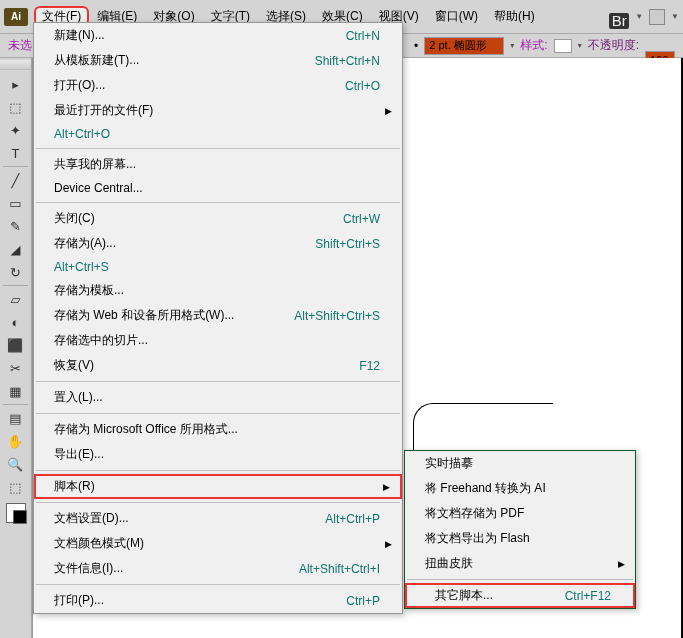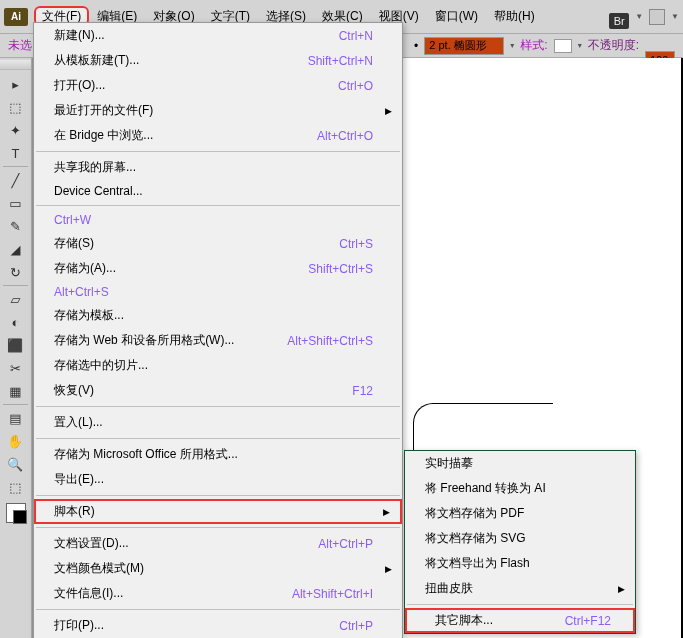--- a/index.html
+++ b/index.html
@@ -3,21 +3,21 @@
 <meta charset="utf-8">
 <style>
   * { box-sizing: border-box; margin: 0; padding: 0; }
   body { font-family: "Microsoft YaHei", Tahoma, sans-serif; font-size: 12px; background: #fff; width: 683px; height: 638px; overflow: hidden; position: relative; }
   
   .menubar { background: #d4d4d4; height: 34px; display: flex; align-items: center; padding: 0 4px; border-bottom: 1px solid #aaa; }
   .app-icon { width: 24px; height: 18px; background: #5a4a1a; color: #fff; display: inline-flex; align-items: center; justify-content: center; font-size: 10px; font-weight: bold; border-radius: 2px; margin-right: 6px; }
   .menu-item { padding: 3px 8px; cursor: pointer; border-radius: 6px; }
   .menu-item.active { border: 2px solid #e33; background: #eee; padding: 1px 6px; }
   .menubar-right { margin-left: auto; display: flex; align-items: center; gap: 6px; }
-  .br-icon { width: 20px; height: 16px; background: #333; color: #eee; font-size: 11px; display: inline-flex; align-items: center; justify-content: center; border-radius: 2px; margin-top: 8px; }
+  .br-icon { width: 20px; height: 16px; background: #333; color: #eee; font-size: 15px; display: inline-flex; align-items: center; justify-content: center; border-radius: 2px; margin-top: 8px; }
   .grid-icon { width: 16px; height: 16px; border: 1px solid #888; display: inline-block; background: linear-gradient(#ccc 50%, #ccc 50%); }
   .dd-arrow { font-size: 8px; color: #555; }
   
   .toolbar { background: #d4d4d4; height: 24px; display: flex; align-items: center; padding: 0 8px; border-bottom: 1px solid #aaa; gap: 6px; }
   .toolbar-label { color: #a21caf; }
   .toolbar-input { background: #c2410c; border: 1px solid #999; padding: 1px 4px; height: 18px; font-size: 11px; }
   .opacity-label { color: #701a75; }
   .swatch { width: 18px; height: 14px; border: 1px solid #999; background: #fff; display: inline-block; }
   
   .main { display: flex; height: calc(100% - 46px); }
@@ -25,23 +25,23 @@
   .tool-group-bar { height: 10px; background: linear-gradient(#e8e8e8,#ccc); border-bottom: 1px solid #bbb; margin-bottom: 2px; }
   .tool-btn { width: 24px; height: 22px; margin: 1px auto; display: flex; align-items: center; justify-content: center; font-size: 13px; color: #333; cursor: pointer; border-radius: 2px; }
   .tool-sep { height: 1px; background: #aaa; margin: 2px 3px; }
   .color-swatch { width: 20px; height: 20px; border: 1px solid #666; background: #fff; margin: 4px auto; position: relative; }
   .color-swatch2 { position: absolute; top: 6px; left: 6px; width: 14px; height: 14px; border: 1px solid #666; background: #000; }
   
   .canvas-area { flex: 1; background: #fff; border-left: 1px solid #999; position: relative; border-right: 2px solid #000; border-bottom: 2px solid #000; }
   .shape { position: absolute; top: 345px; left: 380px; width: 140px; height: 90px; border: 1.5px solid #000; border-top-left-radius: 20px; border-right: none; border-bottom: none; }
   
   .dropdown { position: absolute; top: 22px; left: 33px; width: 370px; background: #f0f0f0; border: 1px solid #979797; box-shadow: 2px 2px 6px rgba(0,0,0,0.25); z-index: 10; }
-  .dd-item { display: flex; align-items: center; padding: 4px 29px 4px 20px; cursor: pointer; position: relative; }
+  .dd-item { display: flex; align-items: center; padding: 4px 22px 4px 20px; cursor: pointer; position: relative; }
   .dd-label { flex: 1; }
-  .dd-shortcut { color: #8b5cf6; }
+  .dd-shortcut { color: #0f766e; }
   .dd-arrow-r { position: absolute; right: 10px; font-size: 9px; }
   .dd-sep { height: 1px; background: #c0c0c0; margin: 3px 2px; }
   .dd-item.hl { border: 2px solid #e33; padding: 2px 28px 2px 18px; }
   
   .submenu { position: absolute; top: 450px; left: 404px; width: 232px; background: #f0f0f0; border: 1px solid #14532d; box-shadow: 2px 2px 6px rgba(0,0,0,0.25); z-index: 20; }
   .submenu .dd-item.hl2 { border: 2px solid #e33; padding: 2px 22px 2px 28px; }
 </style>
 </head>
 <body>
 
@@ -115,37 +115,33 @@
     </div>
     <div class="dd-item">
       <span class="dd-label">打开(O)...</span>
       <span class="dd-shortcut">Ctrl+O</span>
     </div>
     <div class="dd-item">
       <span class="dd-label">最近打开的文件(F)</span>
       <span class="dd-arrow-r">▶</span>
     </div>
     <div class="dd-item">
-      <span class="dd-label">在 Bridge 中浏览...</span>
       <span class="dd-shortcut">Alt+Ctrl+O</span>
     </div>
     <div class="dd-sep"></div>
     <div class="dd-item">
       <span class="dd-label">共享我的屏幕...</span>
     </div>
     <div class="dd-item">
       <span class="dd-label">Device Central...</span>
     </div>
     <div class="dd-sep"></div>
     <div class="dd-item">
+      <span class="dd-label">关闭(C)</span>
       <span class="dd-shortcut">Ctrl+W</span>
-    </div>
-    <div class="dd-item">
-      <span class="dd-label">存储(S)</span>
-      <span class="dd-shortcut">Ctrl+S</span>
     </div>
     <div class="dd-item">
       <span class="dd-label">存储为(A)...</span>
       <span class="dd-shortcut">Shift+Ctrl+S</span>
     </div>
     <div class="dd-item">
       <span class="dd-shortcut">Alt+Ctrl+S</span>
     </div>
     <div class="dd-item">
       <span class="dd-label">存储为模板...</span>
@@ -198,23 +194,20 @@
   </div>
 <div class="submenu" id="script-menu">
     <div class="dd-item">
       <span class="dd-label">实时描摹</span>
     </div>
     <div class="dd-item">
       <span class="dd-label">将 Freehand 转换为 AI</span>
     </div>
     <div class="dd-item">
       <span class="dd-label">将文档存储为 PDF</span>
-    </div>
-    <div class="dd-item">
-      <span class="dd-label">将文档存储为 SVG</span>
     </div>
     <div class="dd-item">
       <span class="dd-label">将文档导出为 Flash</span>
     </div>
     <div class="dd-item">
       <span class="dd-label">扭曲皮肤</span>
       <span class="dd-arrow-r">▶</span>
     </div>
     <div class="dd-sep"></div>
     <div class="dd-item hl2">

